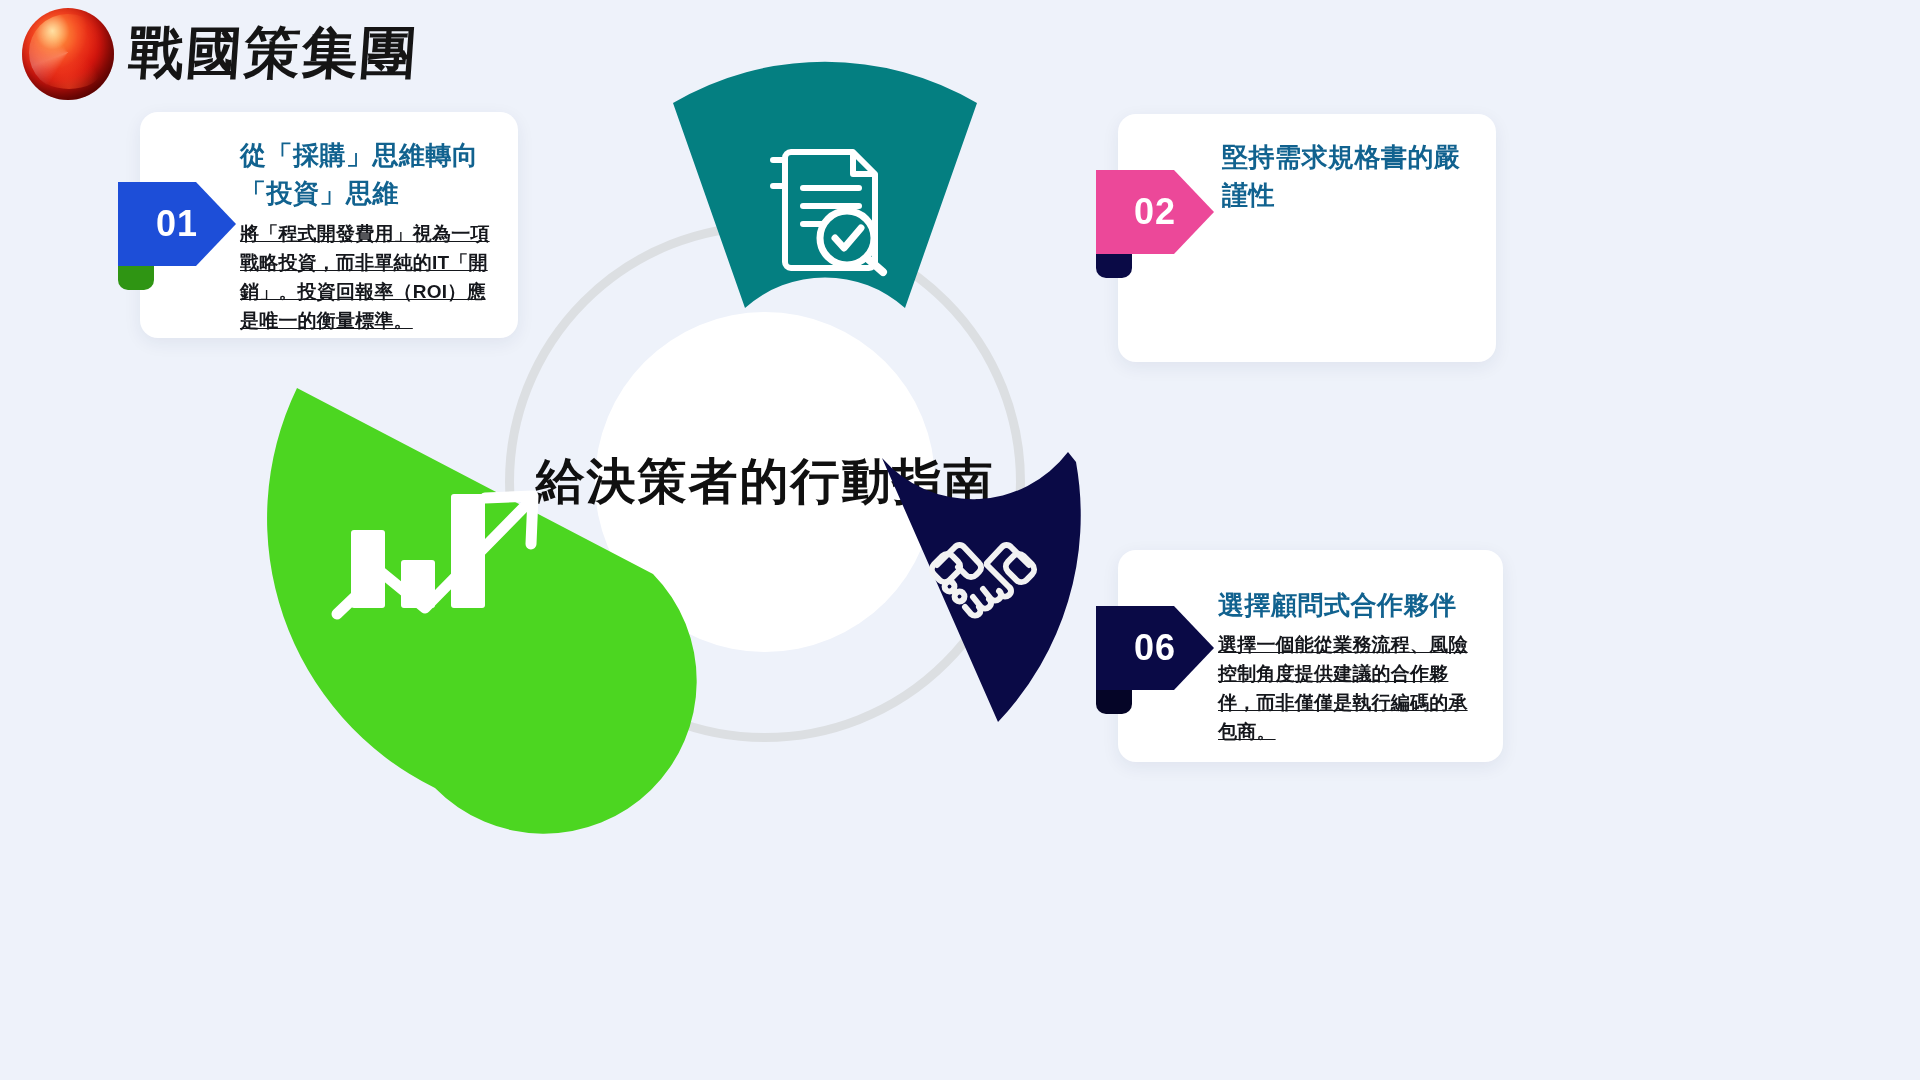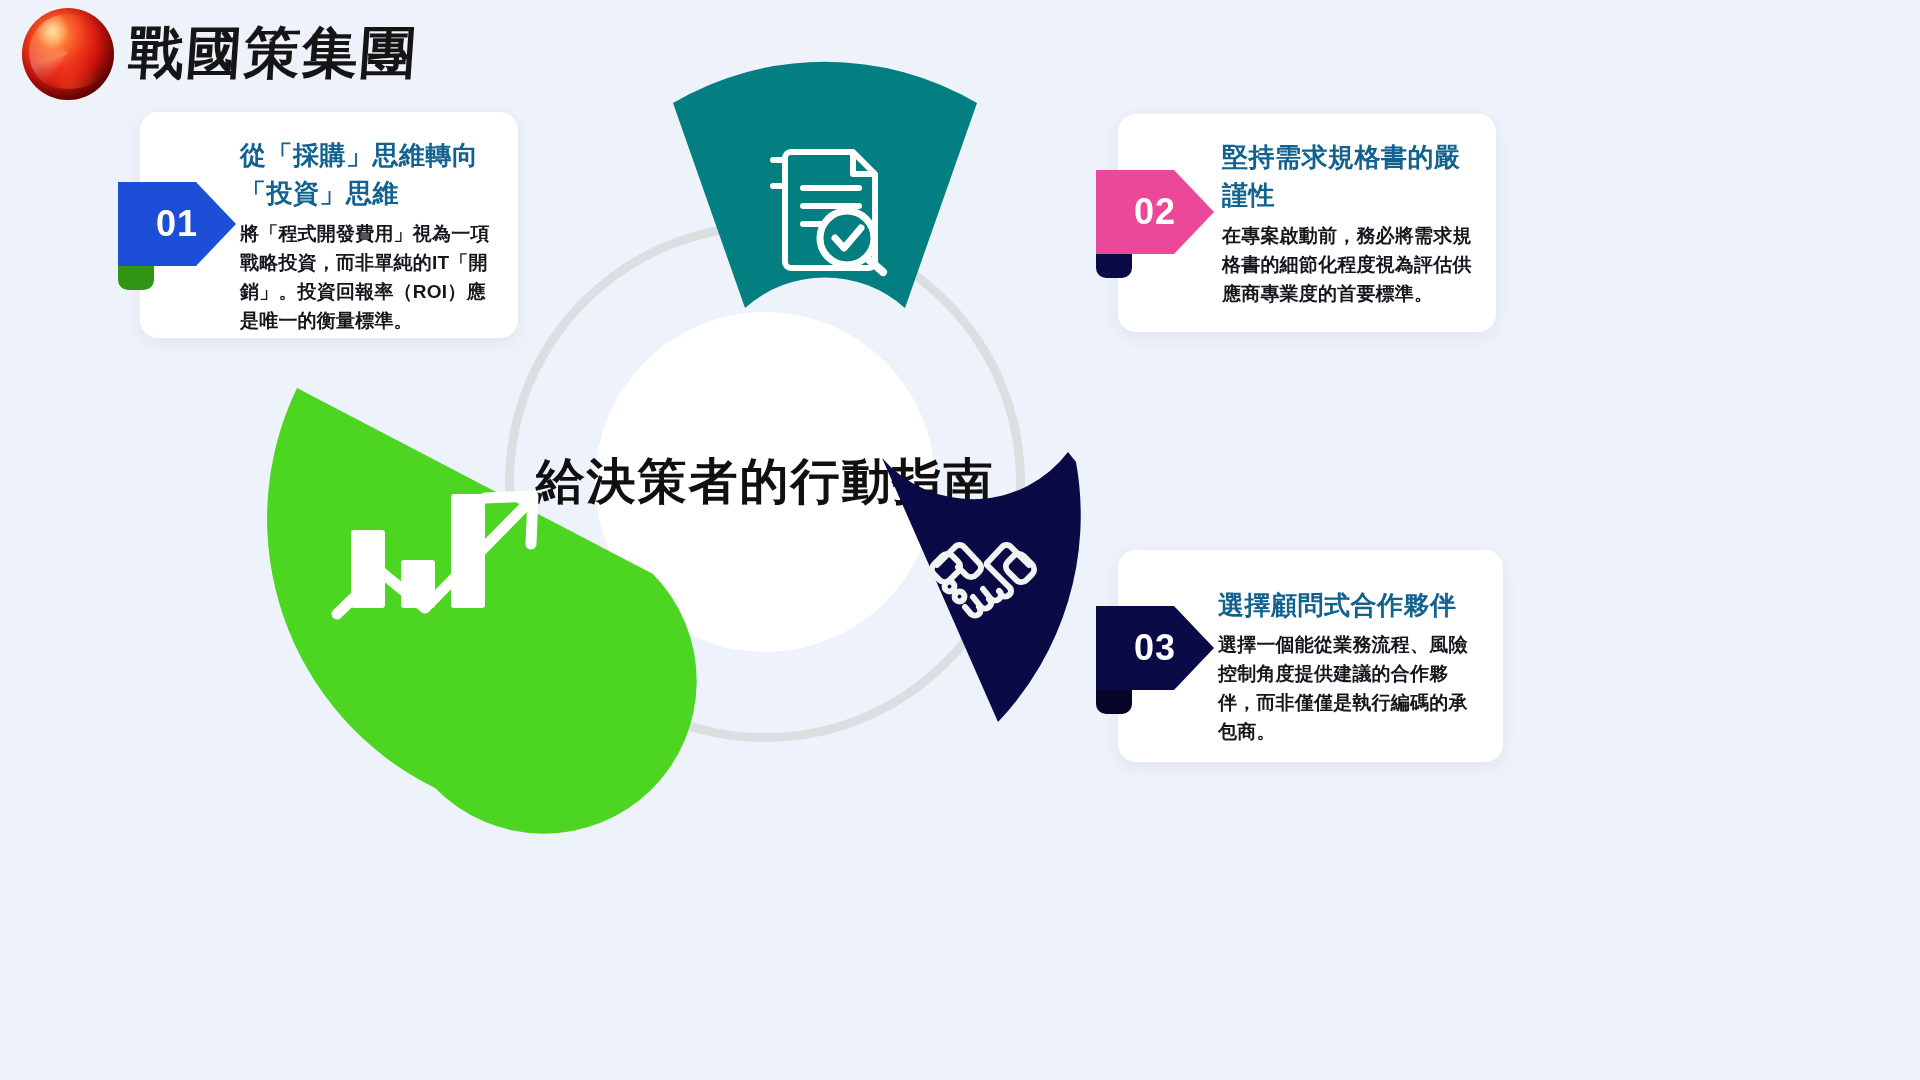--- a/index.html
+++ b/index.html
@@ -63,39 +63,39 @@
   .card{
     position:absolute; background:#fff; border-radius:18px;
     box-shadow:0 5px 18px rgba(25,40,80,.07);
   }
   .card-inner{ padding:22px 28px 24px 104px; }
   .card-title{
     color:#11628f; font-size:26px; font-weight:800; line-height:1.48; letter-spacing:.5px;
   }
   .card-body{
     margin-top:7px; color:#15171c; font-size:19px; font-weight:700;
-    line-height:1.52; letter-spacing:.2px;
+    line-height:1.52; letter-spacing:.2px;text-decoration:underline;
   }
   .badge{
     position:absolute; width:118px; height:104px; display:flex; align-items:center; justify-content:center;
     clip-path:polygon(0 10px,78px 10px,118px 52px,78px 94px,0 94px);
     color:#fff; font-size:36px; font-weight:800; letter-spacing:1px;
   }
   .badge-tab{
     position:absolute; width:36px; height:36px; border-radius:0 0 10px 10px;
   }
 
   
   #card-1{ left:140px; top:112px; width:378px; height:226px; }
   #card-1 .card-inner{ padding:24px 24px 24px 100px; }
   #badge-1{ left:118px; top:172px; background:#1d4ed8; border-radius:10px 0 0 10px; }
   #badge-1-tab{ left:118px; top:254px; background:#2f9513; }
 
   
-  #card-2{ left:1118px; top:114px; width:378px; height:218px; }
+  #card-2{ left:1118px; top:114px; width:378px; height:248px; }
   #card-2 .card-inner{ padding:24px 24px 24px 104px; }
   #badge-2{ left:1096px; top:160px; background:#ec4899; border-radius:10px 0 0 10px; }
   #badge-2-tab{ left:1096px; top:242px; background:#0a0a46; }
 
   
   #card-3{ left:1118px; top:550px; width:385px; height:212px; }
   #card-3 .card-inner{ padding:36px 24px 24px 100px; }
   #badge-3{ left:1096px; top:596px; background:#0a0a46; border-radius:10px 0 0 10px; }
   #badge-3-tab{ left:1096px; top:678px; background:#050527; }
 </style>
@@ -181,26 +181,25 @@
     <div class="card-title">從「採購」思維轉向「投資」思維</div>
     <div class="card-body">將「程式開發費用」視為一項戰略投資，而非單純的IT「開銷」。投資回報率（ROI）應是唯一的衡量標準。</div>
   </div>
 </div>
 <div class="badge-tab" id="badge-1-tab"></div>
 <div class="badge" id="badge-1">01</div>
 
 <div class="card" id="card-2">
   <div class="card-inner">
     <div class="card-title">堅持需求規格書的嚴謹性</div>
-    <div class="card-body"> 在專案啟動前，務必將需求規格書的細節化程度視為評估供應商專業度的首要標準。</div>
   </div>
 </div>
 <div class="badge-tab" id="badge-2-tab"></div>
 <div class="badge" id="badge-2">02</div>
 
 <div class="card" id="card-3">
   <div class="card-inner">
     <div class="card-title">選擇顧問式合作夥伴</div>
     <div class="card-body">選擇一個能從業務流程、風險控制角度提供建議的合作夥伴，而非僅僅是執行編碼的承包商。</div>
   </div>
 </div>
 <div class="badge-tab" id="badge-3-tab"></div>
-<div class="badge" id="badge-3">03</div>
+<div class="badge" id="badge-3">06</div>
 
 </body></html>

